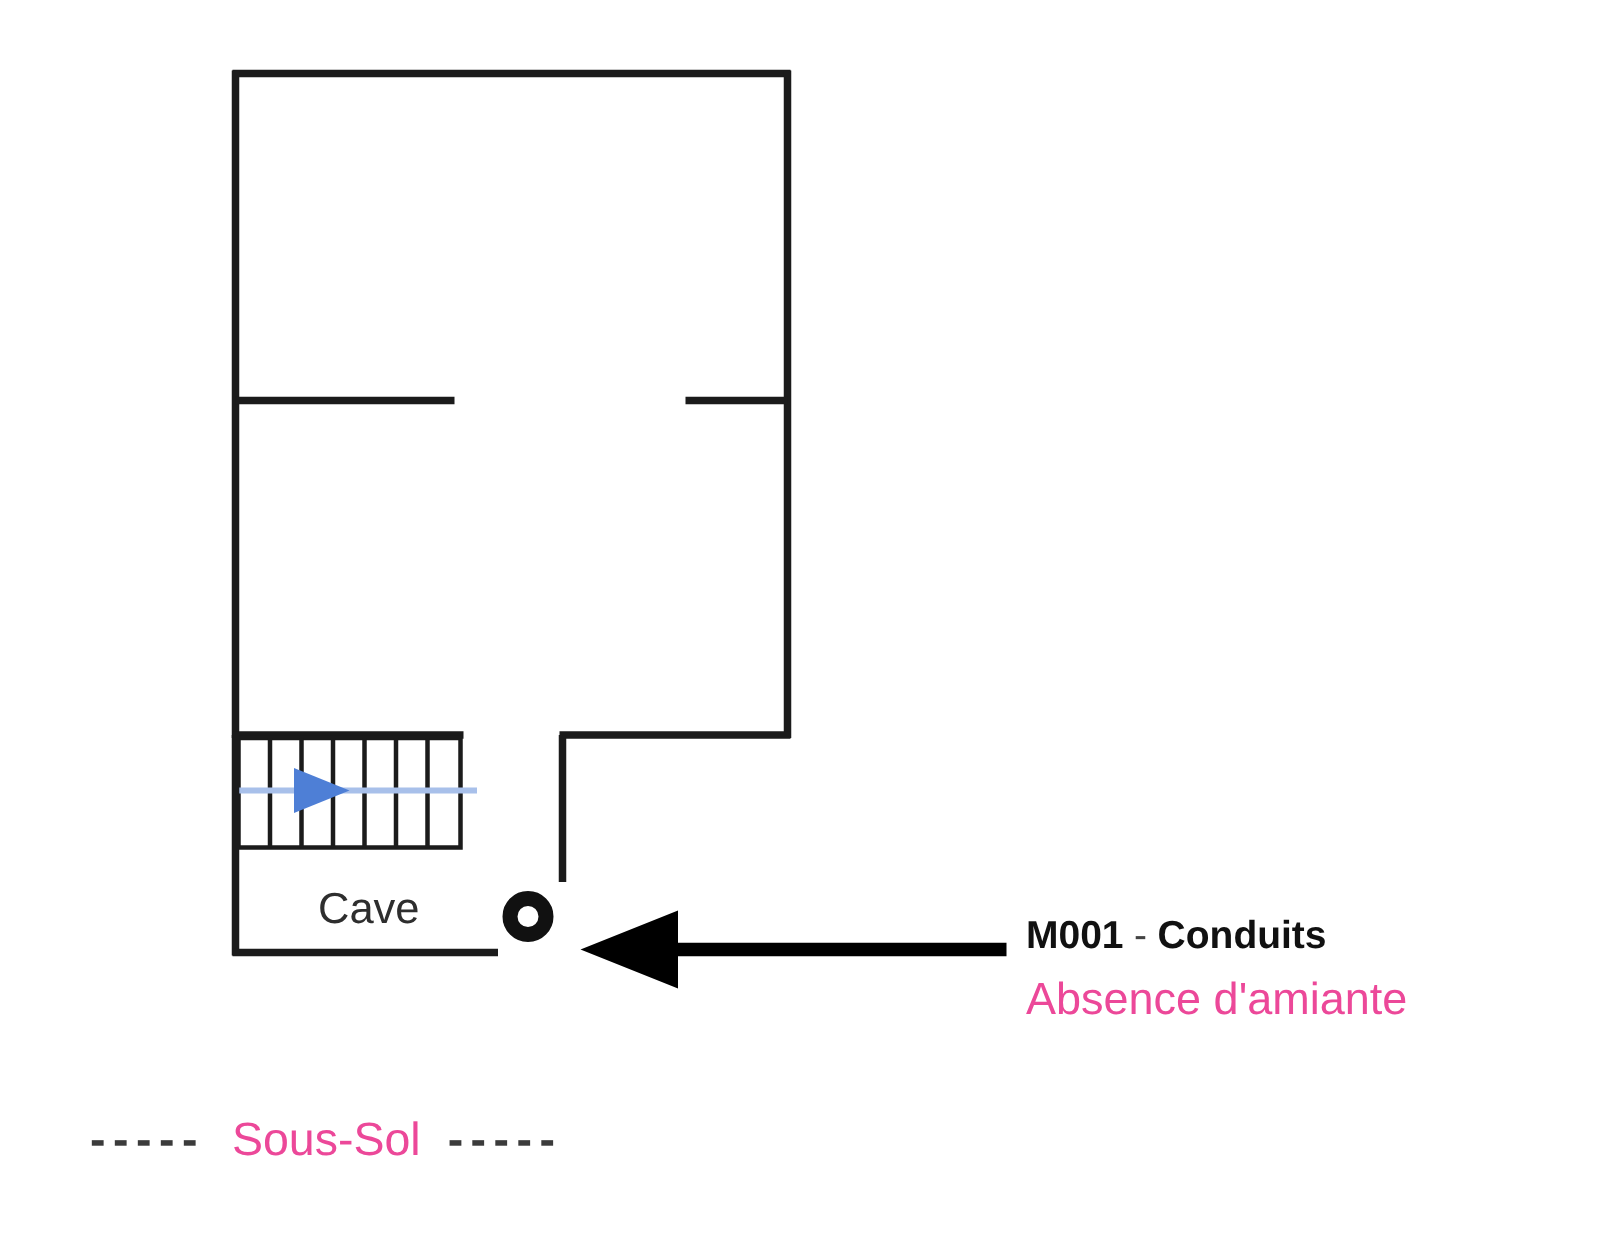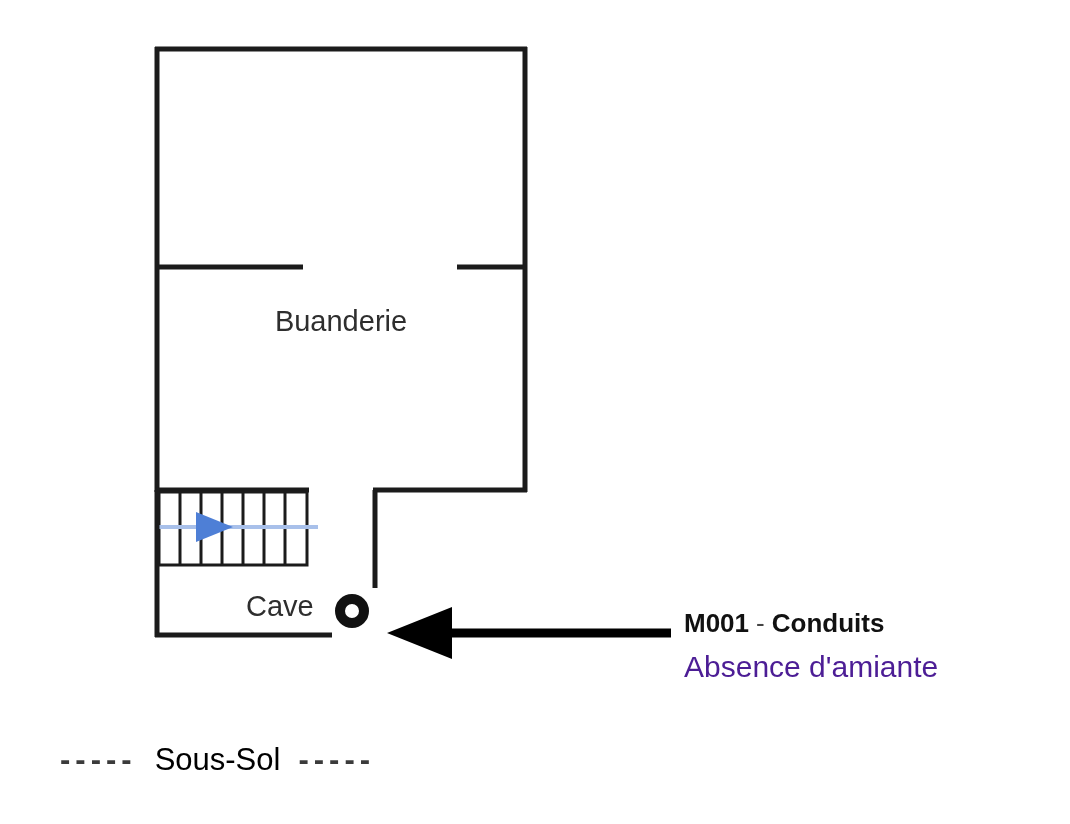--- a/index.html
+++ b/index.html
@@ -16,56 +16,56 @@
     position:absolute;
     color:#2e2e2e;
     font-size:29px;
     white-space:nowrap;
   }
   .buanderie-label{
     left:157px;top:305px;width:368px;
     text-align:center;
   }
   .cave-label{
-    left:212px;top:590px;margin-left:34px;
+    left:212px;top:590px;
   }
   .annotation{
     position:absolute;
     left:684px;top:610px;
     line-height:1.0;
   }
   .annotation-title{
     font-size:26px;
     color:#111111;
     white-space:nowrap;
   }
   .annotation-title .bold{font-weight:bold;}
   .annotation-title .sep{font-weight:normal;color:#444444;margin:0 7px;}
   .annotation-subtitle{
     margin-top:16px;
     font-size:30px;
-    color:#4c1d95;
+    color:#ec4899;
     white-space:nowrap;
   }
   .legend{
     position:absolute;
     left:60px;top:742px;
     display:flex;
     align-items:center;
     color:#3b3b3b;
     font-size:31px;
   }
   .legend .dashes{
     letter-spacing:5px;
     color:#3b3b3b;
     font-weight:bold;
   }
   .legend .legend-label{
     margin:0 18px;
-    color:#000000;
+    color:#ec4899;
   }
 </style>
 </head>
 <body>
 
 <div class="canvas">
 
   <svg class="plan-svg" width="1070" height="824" viewBox="0 0 1070 824">
 
     <g stroke="#1b1b1b" stroke-width="5" fill="none">
@@ -103,21 +103,20 @@
     </g>
 
     <circle cx="352" cy="611" r="12" fill="#ffffff" stroke="#111111" stroke-width="10"></circle>
 
     <g>
       <line x1="448" y1="633" x2="671" y2="633" stroke="#000000" stroke-width="9"></line>
       <polygon points="387,633 452,607 452,659" fill="#000000"></polygon>
     </g>
   </svg>
 
-  <div class="label buanderie-label">Buanderie</div>
 
   <div class="label cave-label">Cave</div>
 
   <div class="annotation">
     <div class="annotation-title">
       <span class="bold">M001</span><span class="sep">-</span><span class="bold">Conduits</span>
     </div>
     <div class="annotation-subtitle">Absence d'amiante</div>
   </div>
 

